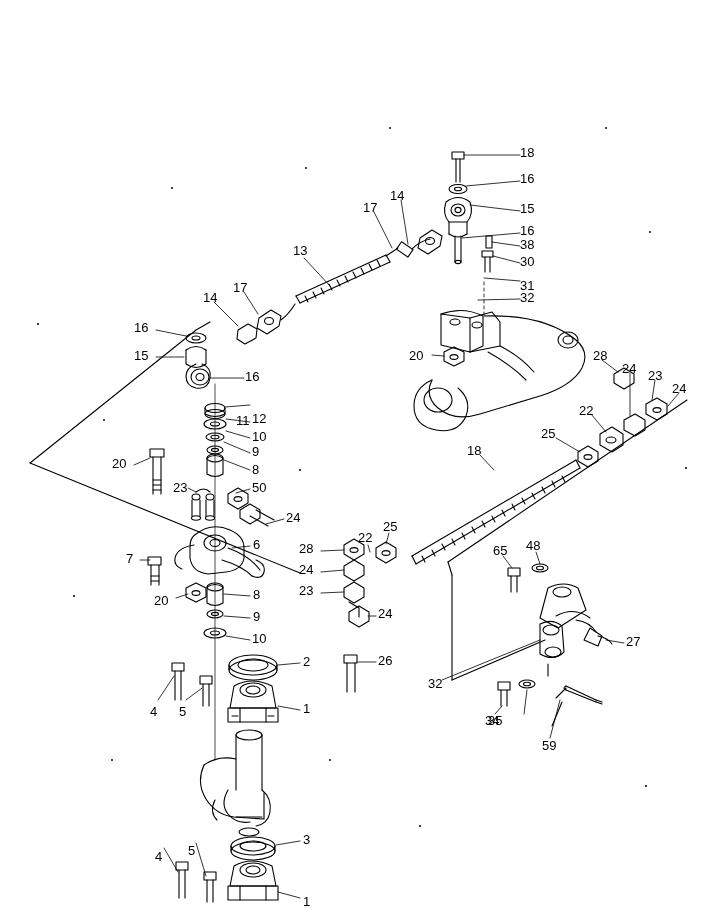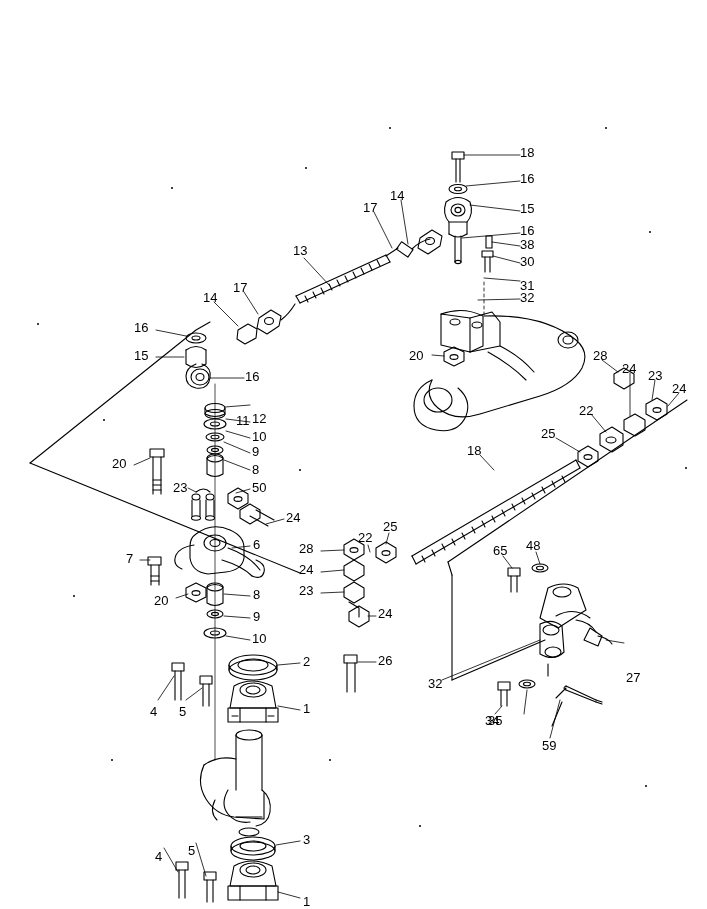--- a/index.html
+++ b/index.html
@@ -424,20 +424,20 @@
     <span class="callout" style="left:467px;top:443px">18</span>
     <span class="callout" style="left:299px;top:541px">28</span>
     <span class="callout" style="left:383px;top:519px">25</span>
     <span class="callout" style="left:358px;top:530px">22</span>
     <span class="callout" style="left:299px;top:562px">24</span>
     <span class="callout" style="left:299px;top:583px">23</span>
     <span class="callout" style="left:378px;top:606px">24</span>
     <span class="callout" style="left:378px;top:653px">26</span>
     <span class="callout" style="left:493px;top:543px">65</span>
     <span class="callout" style="left:526px;top:538px">48</span>
-    <span class="callout" style="left:626px;top:670px">27</span>
+    <span class="callout" style="left:626px;top:634px">27</span>
     <span class="callout" style="left:428px;top:676px">32</span>
     <span class="callout" style="left:485px;top:713px">34</span>
     <span class="callout" style="left:488px;top:713px">35</span>
     <span class="callout" style="left:542px;top:738px">59</span>
   </div>
 
 </div>
 
 </body></html>

